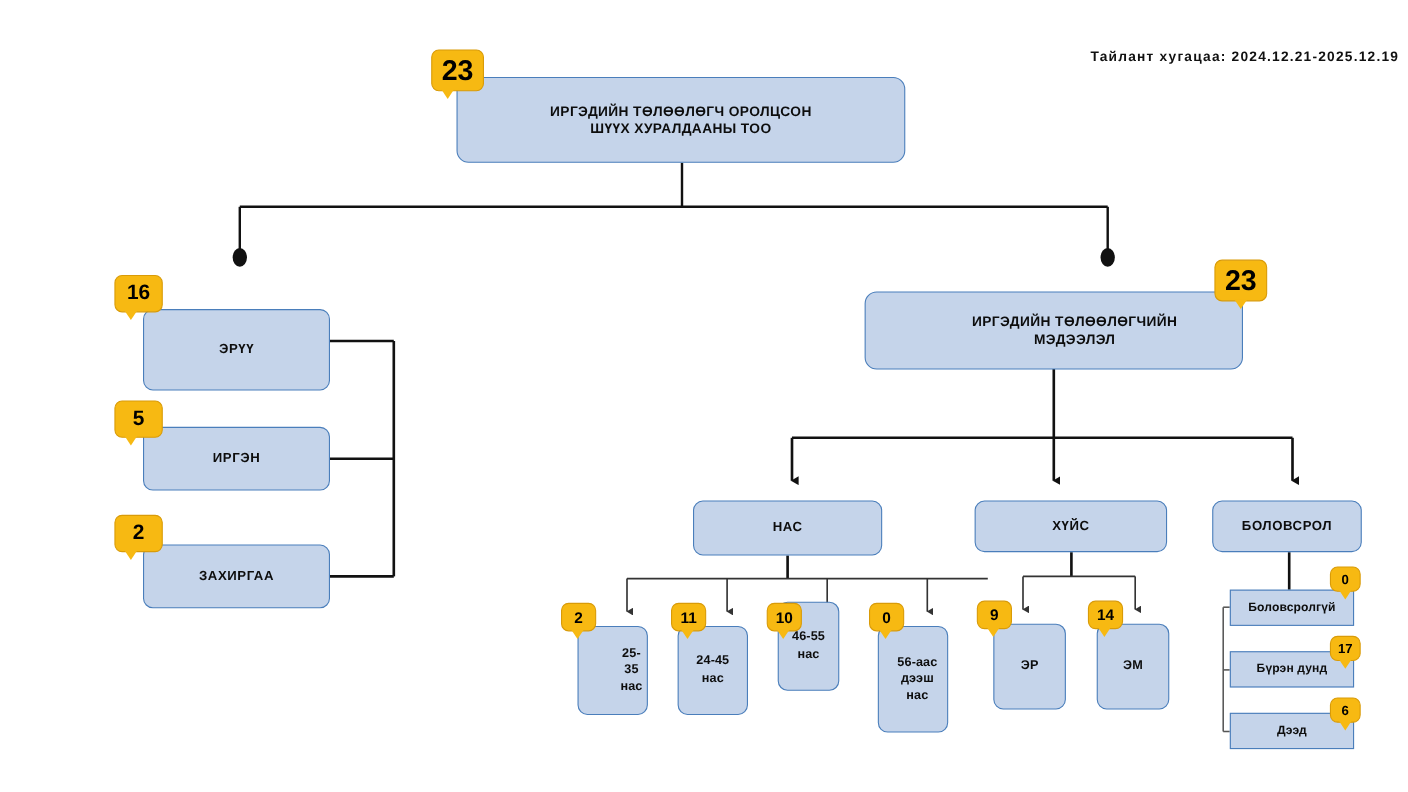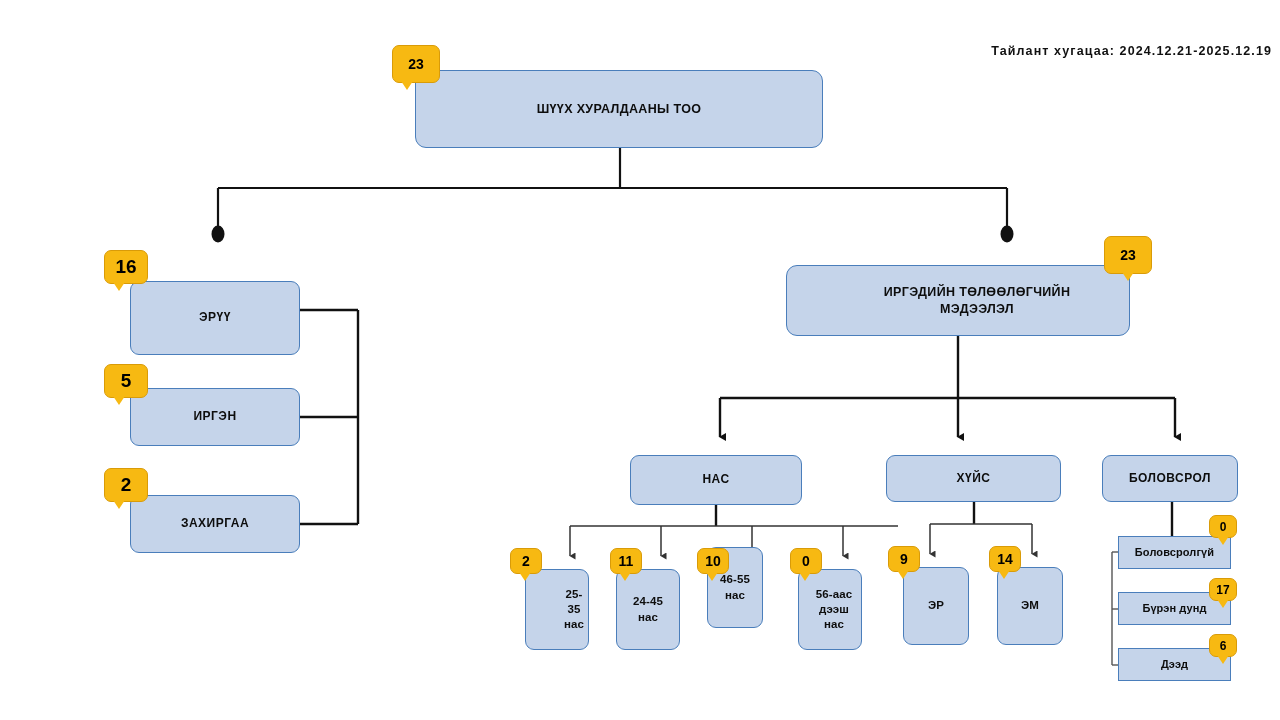--- a/index.html
+++ b/index.html
@@ -68,21 +68,21 @@
     content:"";
     position:absolute;
     bottom:-8px;
     width:0;height:0;
     border-left:6px solid transparent;
     border-right:6px solid transparent;
     border-top:9px solid #f7b912;
   }
   .badge.tail-l::after{left:8px;}
   .badge.tail-c::after{left:50%;margin-left:-6px;}
-  .badge.b-lg{width:48px;height:38px;font-size:14px;}
+  .badge.b-lg{width:48px;height:38px;font-size:26px;}
   .badge.b-md{width:44px;height:34px;font-size:19px;}
   .badge.b-sm{width:32px;height:26px;font-size:14px;}
   .badge.b-xs{width:28px;height:23px;font-size:12px;}
 </style>
 </head>
 <body>
 
 <div id="stage">
 
   <div class="hdr l2">Тайлант хугацаа: 2024.12.21-2025.12.19</div>
@@ -129,20 +129,21 @@
 
     <path d="M1172,502 L1172,538" stroke="#111" stroke-width="2.4" fill="none"></path>
     <path d="M1112,552 L1118,552" stroke="#555" stroke-width="1.4" fill="none"></path>
     <path d="M1112,609 L1118,609" stroke="#555" stroke-width="1.4" fill="none"></path>
     <path d="M1112,665 L1118,665" stroke="#555" stroke-width="1.4" fill="none"></path>
     <path d="M1112,552 L1112,665" stroke="#555" stroke-width="1.4" fill="none"></path>
   </svg>
 
   <div class="node big" style="left:415px;top:70px;width:408px;height:78px;">
     <div>
+      <div>ИРГЭДИЙН ТӨЛӨӨЛӨГЧ ОРОЛЦСОН</div>
       <div>ШҮҮХ ХУРАЛДААНЫ ТОО</div>
     </div>
   </div>
   <div class="badge b-lg tail-l" style="left:392px;top:45px;">23</div>
 
   <div class="node mid" style="left:130px;top:281px;width:170px;height:74px;">
     <span>ЭРҮҮ</span>
   </div>
   <div class="badge b-md tail-l" style="left:104px;top:250px;">16</div>
 
@@ -191,21 +192,21 @@
   <div class="badge b-sm tail-l" style="left:610px;top:548px;">11</div>
 
   <div class="node leaf" style="left:707px;top:547px;width:56px;height:81px;">
     <div>
       <div>46-55</div>
       <div>нас</div>
     </div>
   </div>
   <div class="badge b-sm tail-l" style="left:697px;top:548px;">10</div>
 
-  <div class="node leaf" style="left:798px;top:569px;width:64px;height:81px;padding-left:14px;">
+  <div class="node leaf" style="left:798px;top:569px;width:64px;height:97px;padding-left:14px;">
     <div>
       <div>56-аас</div>
       <div>дээш</div>
       <div>нас</div>
     </div>
   </div>
   <div class="badge b-sm tail-l" style="left:790px;top:548px;">0</div>
 
   <div class="node leaf" style="left:903px;top:567px;width:66px;height:78px;">
     <span>ЭР</span>

